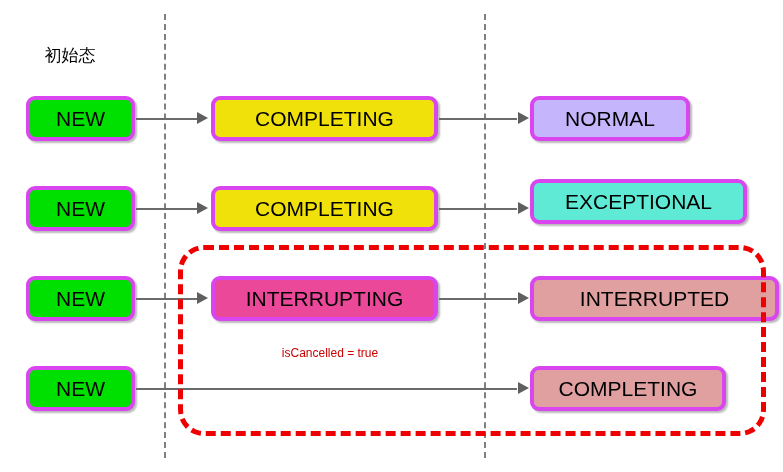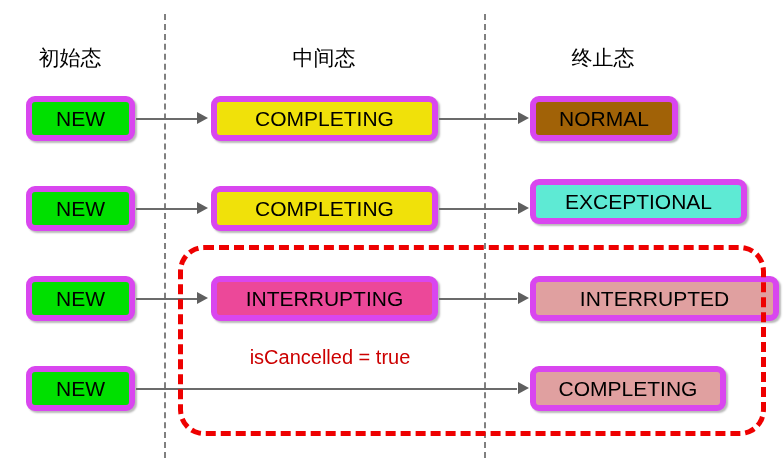--- a/index.html
+++ b/index.html
@@ -12,39 +12,39 @@
     width: 783px;
     height: 472px;
     background: #ffffff;
     font-family: "Liberation Sans", sans-serif;
     overflow: hidden;
   }
 
   
   .col-header {
     position: absolute;
-    font-size: 21px;
+    font-size: 17px;
     color: #000000;
     white-space: nowrap;
     text-align: center;
     transform: translateX(-50%);
   }
 
   
   .separator {
     position: absolute;
     width: 0;
     border-left: 2px dashed #808080;
   }
 
   
   .state-box {
     position: absolute;
     box-sizing: border-box;
-    border: 6px solid #d946ef;
+    border: 4px solid #d946ef;
     border-radius: 9px;
     display: flex;
     align-items: center;
     justify-content: center;
     font-size: 21px;
     color: #000000;
     white-space: nowrap;
     box-shadow: 2px 2px 2px rgba(0,0,0,0.28);
   }
 
@@ -69,51 +69,49 @@
     box-sizing: border-box;
     border: 5px dashed #ee0000;
     border-radius: 26px;
     background: transparent;
     pointer-events: none;
   }
 
   
   .annotation {
     position: absolute;
-    font-size: 20px;
+    font-size: 12px;
     color: #cc0000;
     white-space: nowrap;
     transform: translateX(-50%);
   }
 </style>
 </head>
 <body>
 
 <div id="canvas">
 
   <div class="col-header" style="left:70px; top:44px;">初始态</div>
-  <div class="col-header" style="left:324px; top:44px;">中间态</div>
-  <div class="col-header" style="left:603px; top:44px;">终止态</div>
 
   <div class="separator" style="left:164px; top:14px; height:444px;"></div>
   <div class="separator" style="left:484px; top:14px; height:444px;"></div>
 
   <div class="state-box" style="left:26px; top:96px; width:109px; height:45px; background:#00e000;">
     <span>NEW</span>
   </div>
   <div class="arrow-line" style="left:136px; top:118px; width:62px;"></div>
   <div class="arrow-head" style="left:197px; top:112px;"></div>
 
   <div class="state-box" style="left:211px; top:96px; width:227px; height:45px; background:#f0e10a;">
     <span>COMPLETING</span>
   </div>
   <div class="arrow-line" style="left:439px; top:118px; width:78px;"></div>
   <div class="arrow-head" style="left:518px; top:112px;"></div>
 
-  <div class="state-box" style="left:530px; top:96px; width:148px; height:45px; background:#a16207;">
+  <div class="state-box" style="left:530px; top:96px; width:160px; height:45px; background:#c4b5fd;">
     <span>NORMAL</span>
   </div>
 
   <div class="state-box" style="left:26px; top:186px; width:109px; height:45px; background:#00e000;">
     <span>NEW</span>
   </div>
   <div class="arrow-line" style="left:136px; top:208px; width:62px;"></div>
   <div class="arrow-head" style="left:197px; top:202px;"></div>
 
   <div class="state-box" style="left:211px; top:186px; width:227px; height:45px; background:#f0e10a;">

